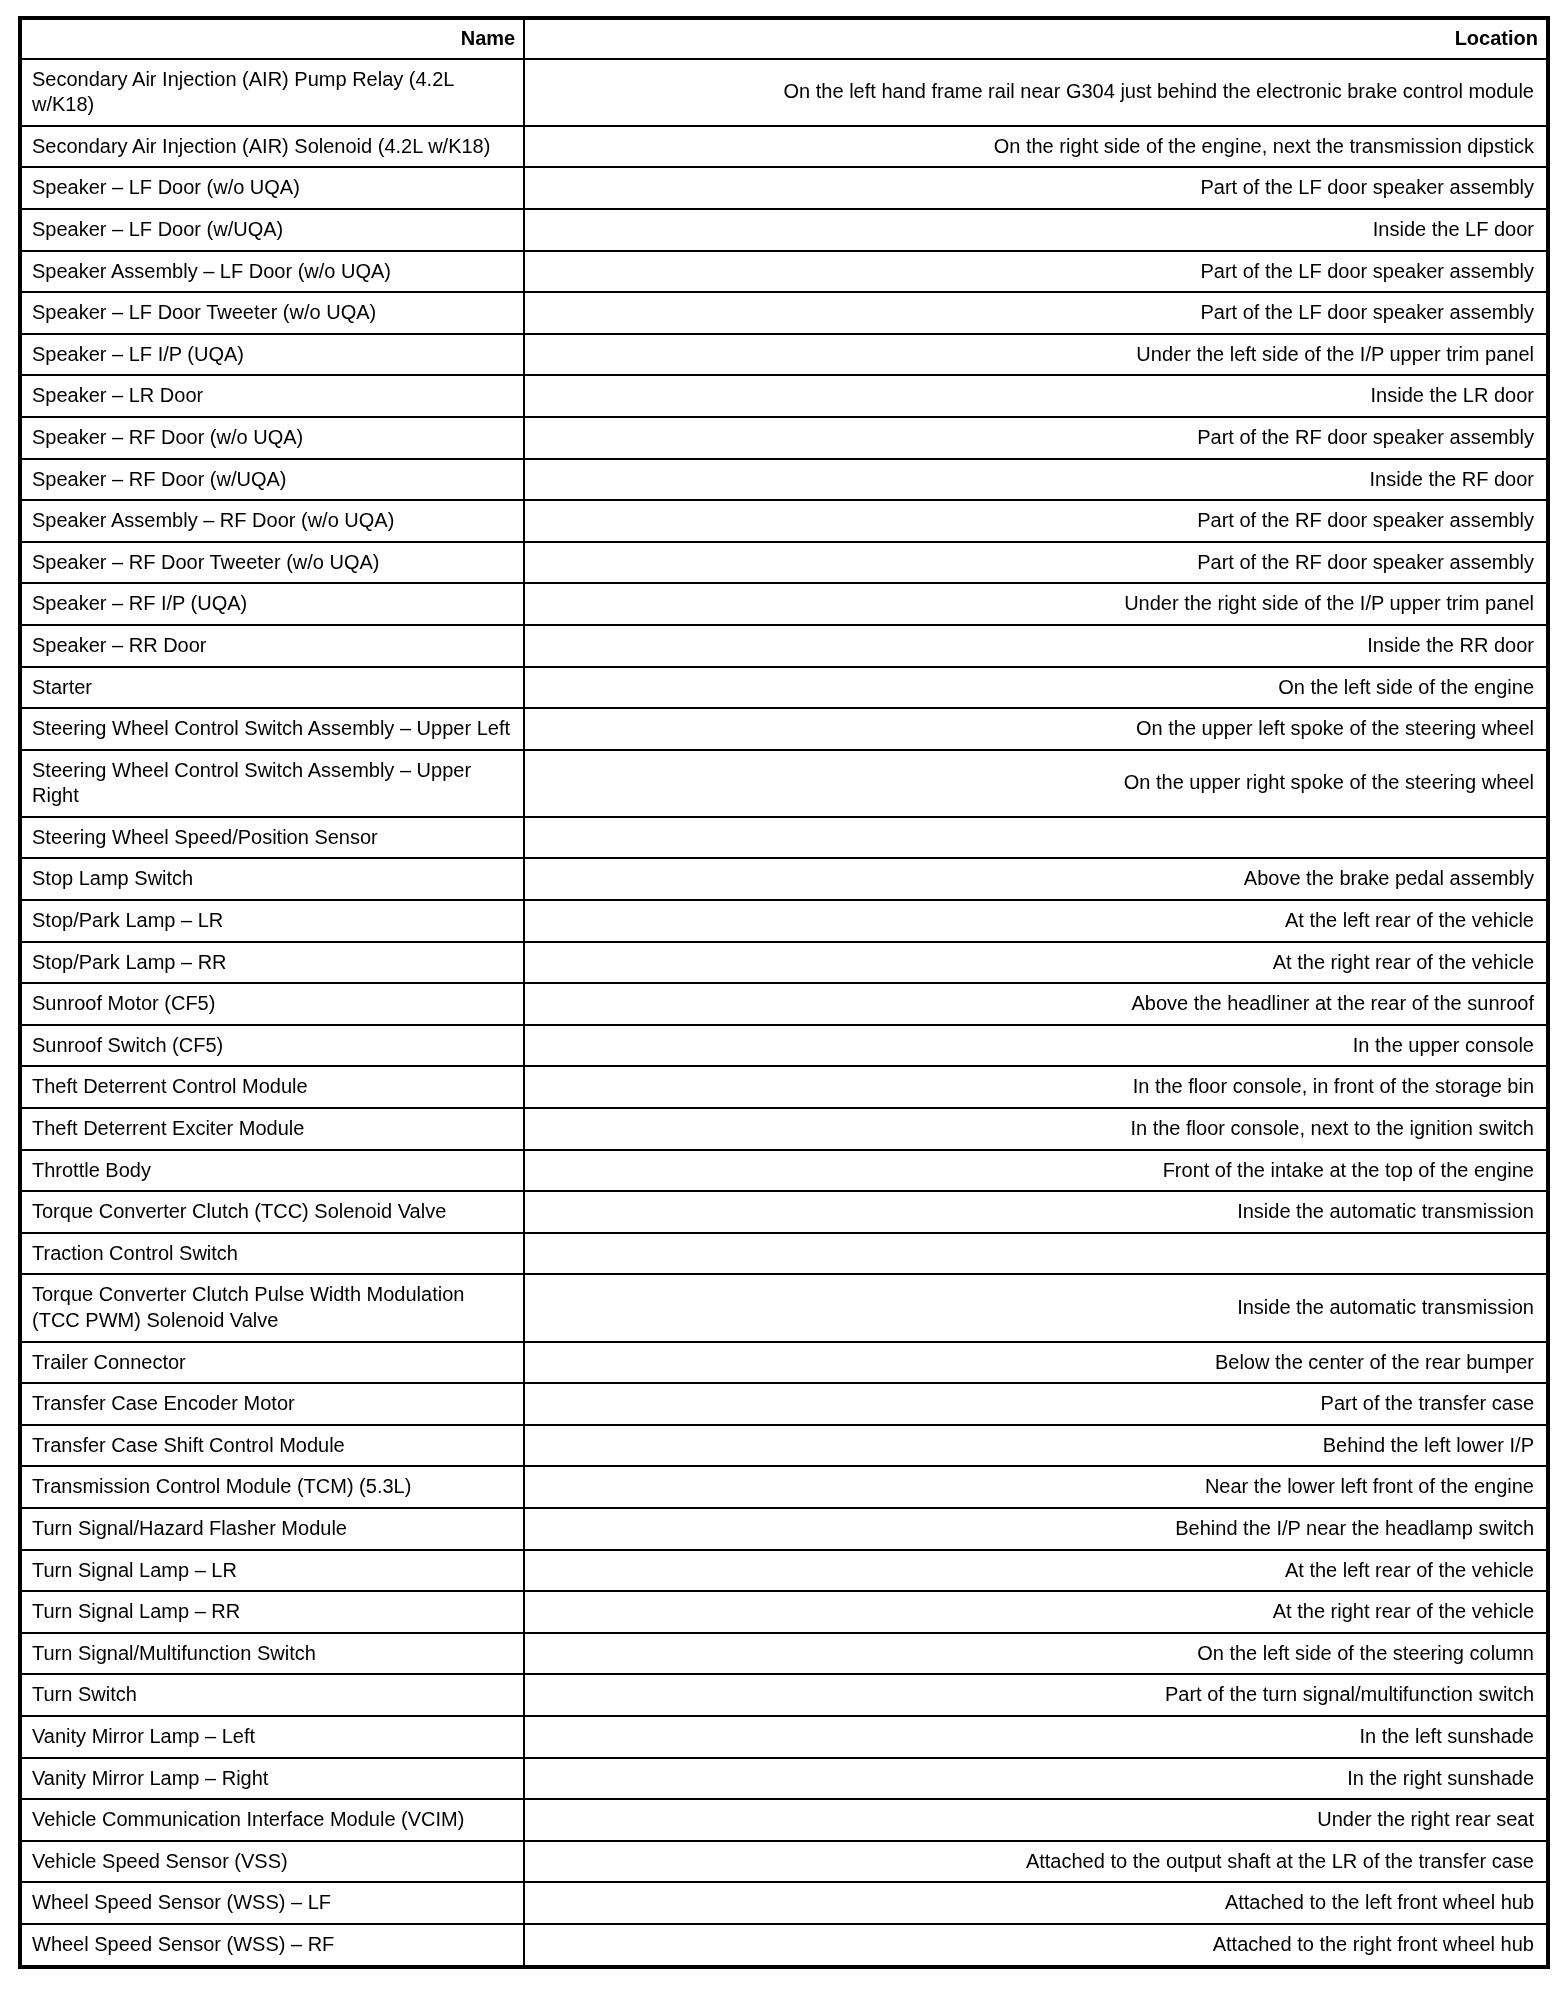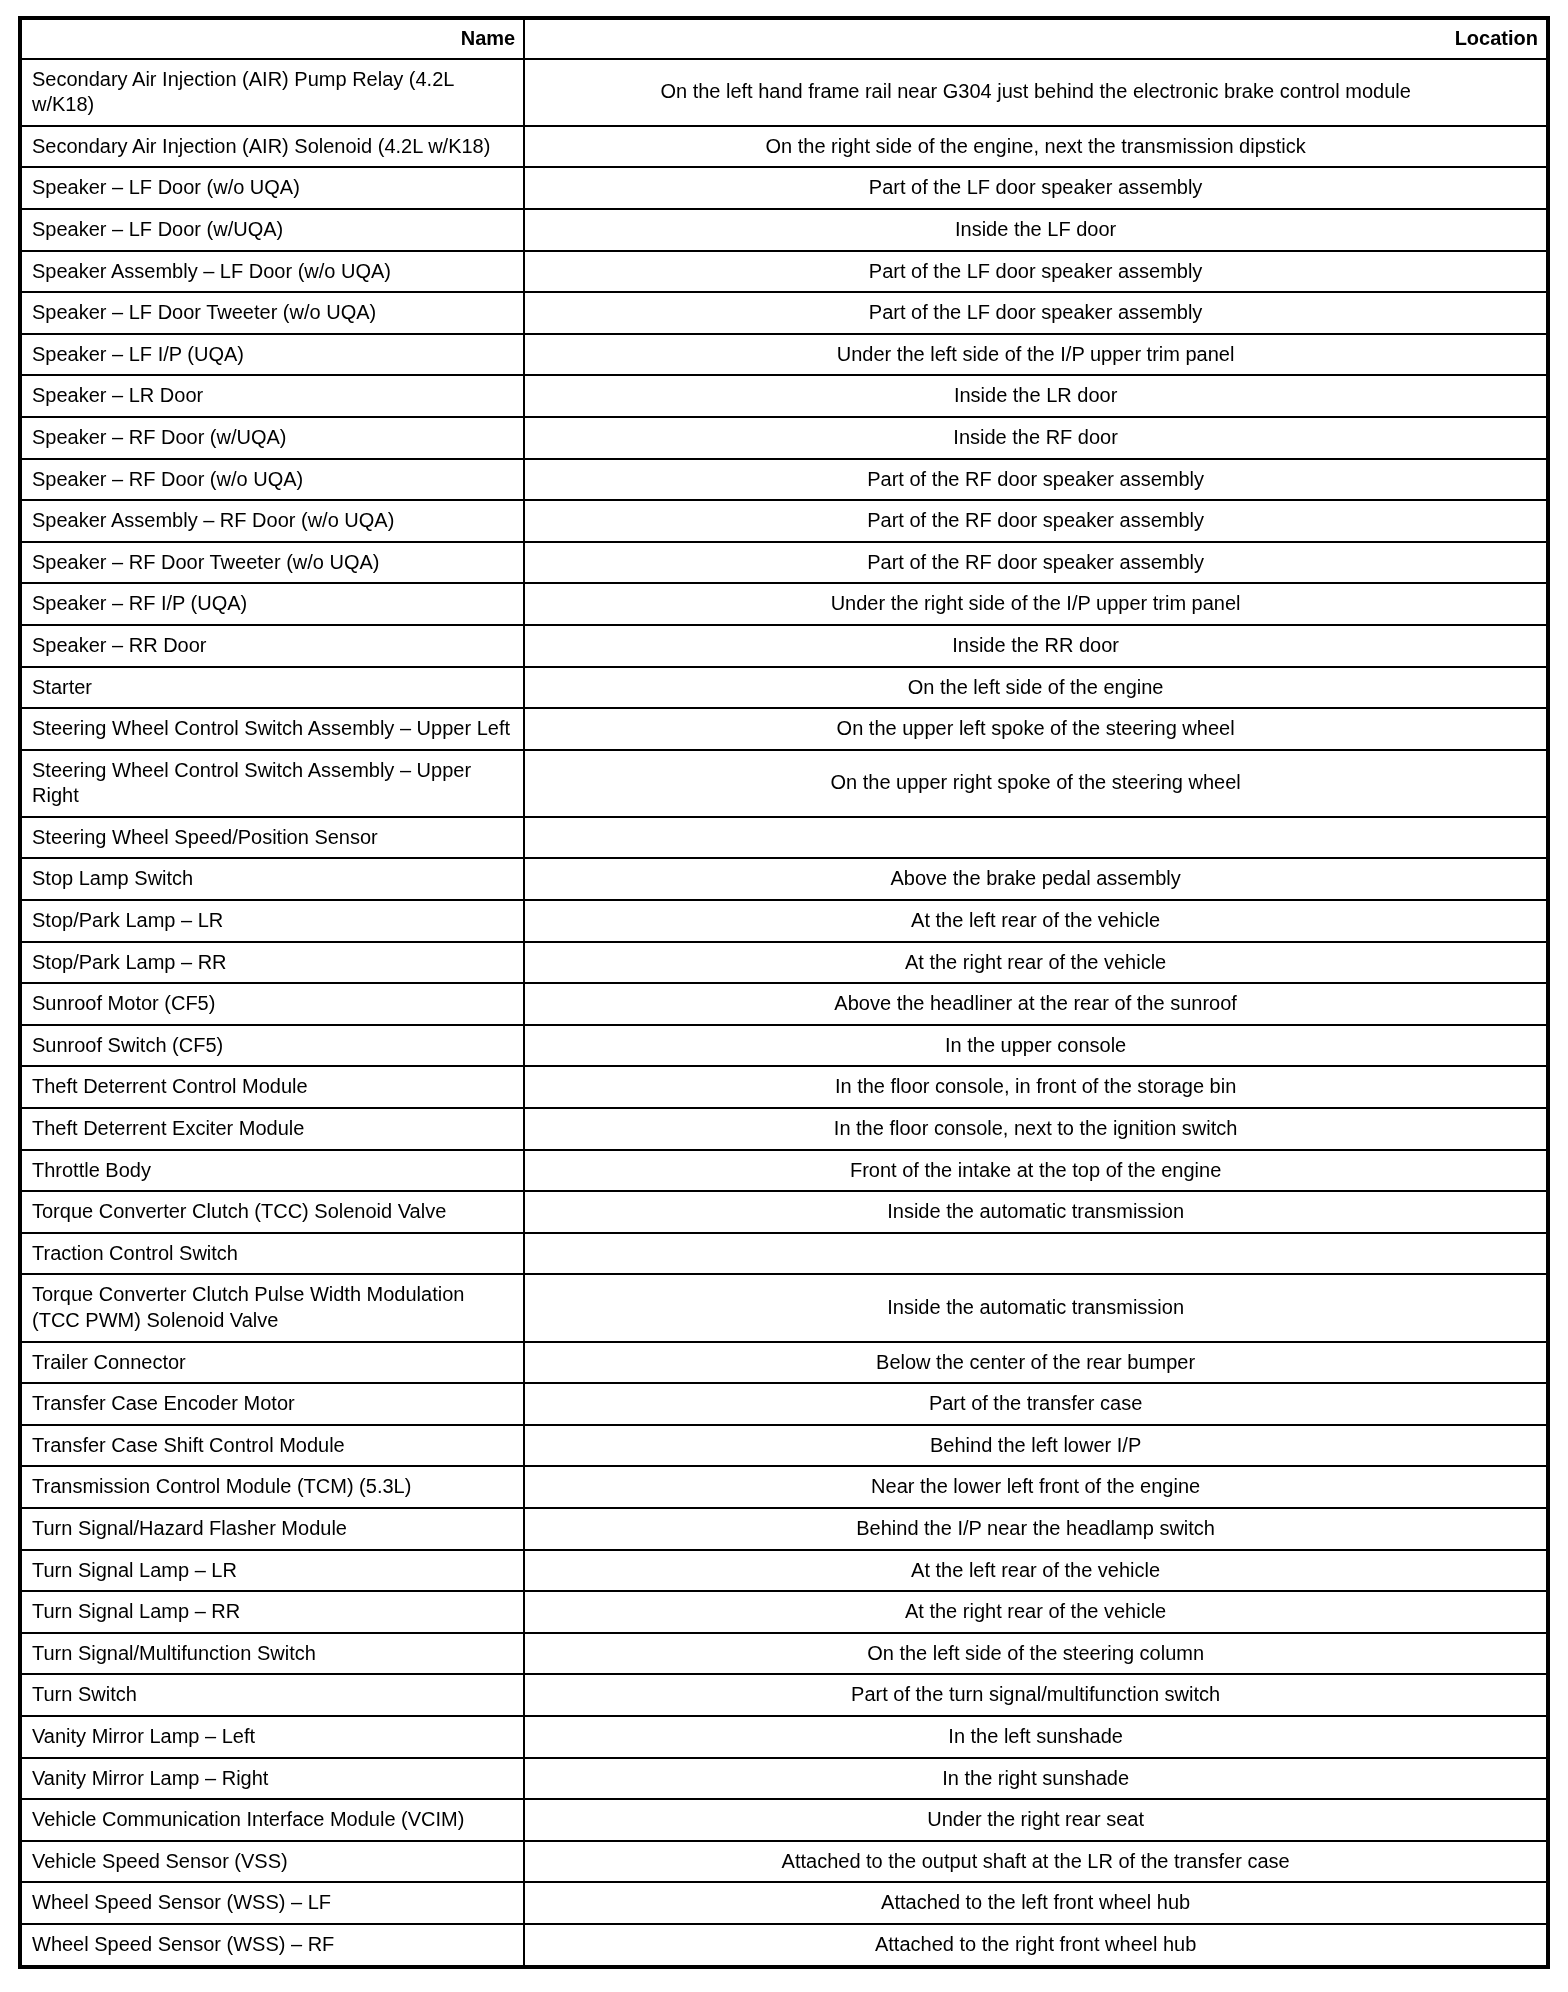--- a/index.html
+++ b/index.html
@@ -35,21 +35,21 @@
     text-align: right;
     padding: 6px 8px;
   }
   col.name-col { width: 33%; }
   col.location-col { width: 67%; }
   td.name-cell {
     text-align: left;
     padding: 7px 10px;
   }
   td.location-cell {
-    text-align: center;
+    text-align: right;
     padding: 7px 12px;
   }
 </style>
 </head>
 <body>
 
 <div class="page">
   <table class="component-table">
     <colgroup>
       <col class="name-col">
@@ -88,26 +88,26 @@
         </tr>
         <tr>
           <td class="name-cell">Speaker – LF I/P (UQA)</td>
           <td class="location-cell">Under the left side of the I/P upper trim panel</td>
         </tr>
         <tr>
           <td class="name-cell">Speaker – LR Door</td>
           <td class="location-cell">Inside the LR door</td>
         </tr>
         <tr>
+          <td class="name-cell">Speaker – RF Door (w/o UQA)</td>
+          <td class="location-cell">Part of the RF door speaker assembly</td>
+        </tr>
+        <tr>
           <td class="name-cell">Speaker – RF Door (w/UQA)</td>
           <td class="location-cell">Inside the RF door</td>
-        </tr>
-        <tr>
-          <td class="name-cell">Speaker – RF Door (w/o UQA)</td>
-          <td class="location-cell">Part of the RF door speaker assembly</td>
         </tr>
         <tr>
           <td class="name-cell">Speaker Assembly – RF Door (w/o UQA)</td>
           <td class="location-cell">Part of the RF door speaker assembly</td>
         </tr>
         <tr>
           <td class="name-cell">Speaker – RF Door Tweeter (w/o UQA)</td>
           <td class="location-cell">Part of the RF door speaker assembly</td>
         </tr>
         <tr>

